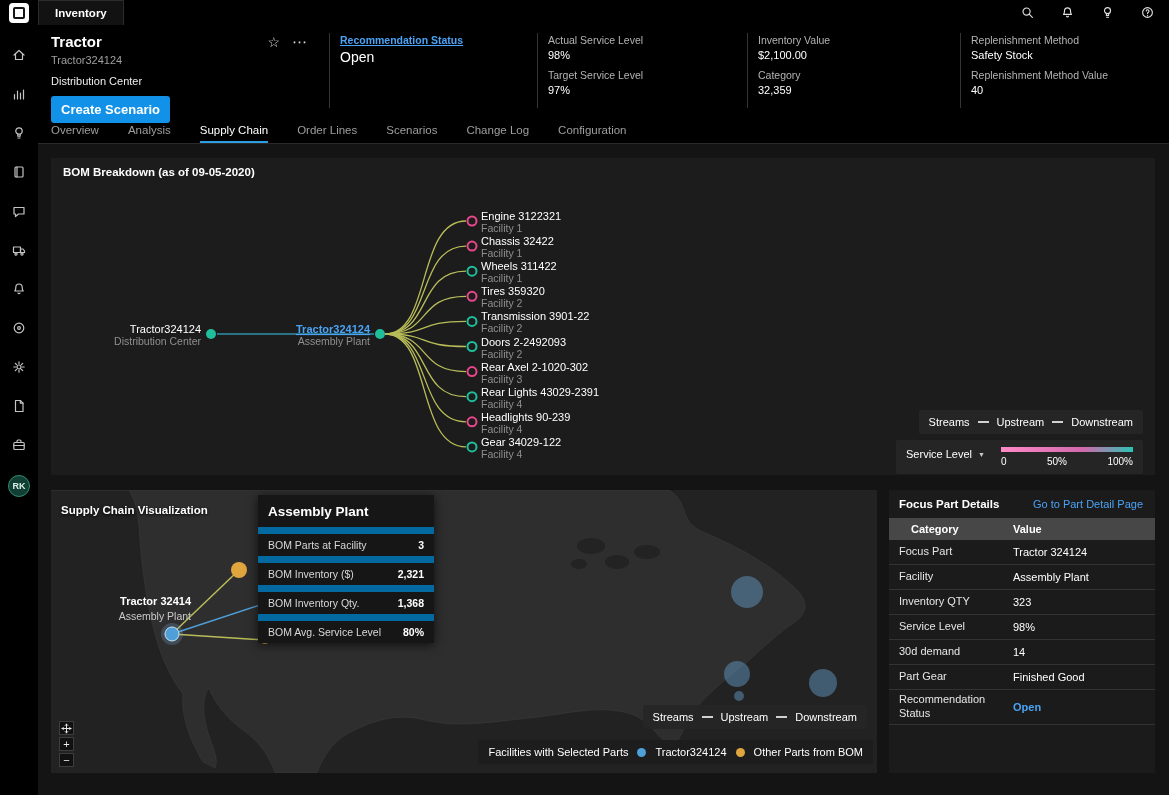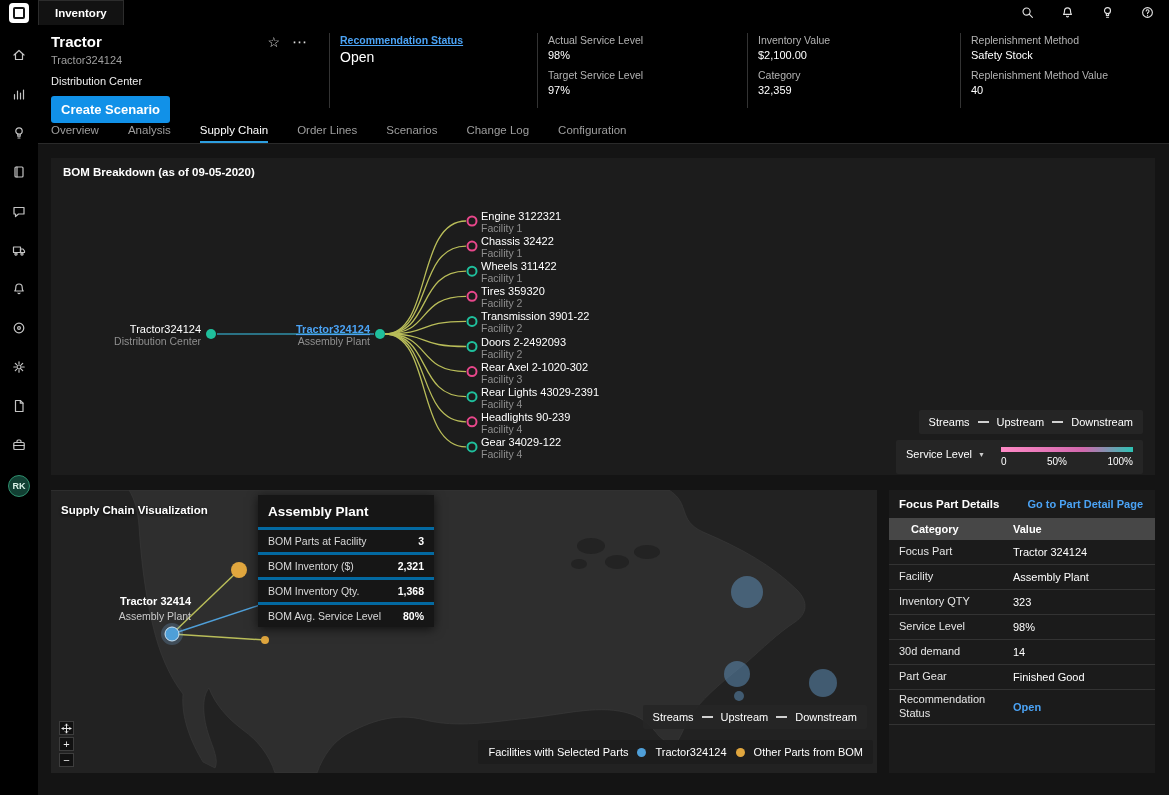--- a/index.html
+++ b/index.html
@@ -68,38 +68,38 @@
   .bottom-row{display:flex;gap:12px;margin-top:15px}
 
   
   .map-panel{position:relative;width:826px;height:283px;background:#222;overflow:hidden}
   .map-title{position:absolute;left:10px;top:14px;font-size:11.5px;font-weight:bold;z-index:3;text-shadow:0 1px 3px #000}
   .map-svg{position:absolute;inset:0;width:100%;height:100%}
   .land{fill:#2e2e2e;stroke:#3a3a3a;stroke-width:.6}
   .lake{fill:#232323}
   .map-tooltip{position:absolute;left:207px;top:5px;width:176px;background:#161616;z-index:4;box-shadow:0 2px 10px rgba(0,0,0,.65)}
   .mt-title{font-size:13.5px;font-weight:bold;padding:9px 10px 8px}
-  .mt-row{display:flex;justify-content:space-between;font-size:10.5px;padding:5px 10px;border-top:3px solid #0369a1}
+  .mt-row{display:flex;justify-content:space-between;font-size:10.5px;padding:5px 10px;border-top:7px solid #0369a1}
   .mt-label{color:#d8d8d8}
   .mt-value{font-weight:bold}
   .sel-label{position:absolute;left:40px;top:104px;width:100px;text-align:right;z-index:2;line-height:1.35}
   .sel-name{font-size:11px;font-weight:bold}
   .sel-fac{font-size:10.5px;color:#c9c9c9}
   .map-streams{position:absolute;right:10px;bottom:44px;z-index:3}
   .map-fac-legend{position:absolute;right:4px;bottom:9px;background:rgba(29,29,29,.92);padding:6px 10px;display:flex;gap:9px;font-size:11px;align-items:center;z-index:3;border-radius:2px}
   .dot{width:9px;height:9px;border-radius:50%;display:inline-block;flex:none}
   .zoom-ctrl{position:absolute;left:8px;bottom:6px;display:flex;flex-direction:column;gap:2px;z-index:3}
   .zbtn{width:15px;height:14px;background:#111;color:#eee;border:1px solid #3d3d3d;font-size:11px;line-height:11px;text-align:center;cursor:pointer;display:flex;align-items:center;justify-content:center}
   .zbtn svg{width:11px;height:11px}
 
   
   .focus-panel{position:relative;width:266px;height:283px;background:#1b1b1b;overflow:hidden}
   .focus-head{display:flex;justify-content:space-between;align-items:center;padding:8px 12px 8px 10px}
   .focus-title{font-size:11.5px;font-weight:bold}
-  .focus-link{font-size:11px;font-weight:bold;color:var(--link,#3da0f5);cursor:pointer}
+  .focus-link{font-size:11px;font-weight:normal;color:var(--link,#3da0f5);cursor:pointer}
   .ftable-head{display:flex;background:#474747;font-weight:bold;font-size:11px;height:22px;align-items:center}
   .fc-cat{width:124px;padding-left:22px}
   .fc-val{flex:1}
   .frow{display:flex;border-bottom:1px solid #333;font-size:11px;align-items:center;min-height:25px;padding:3px 0}
   .frow .fl{width:124px;padding-left:10px;color:#e6e6e6;line-height:1.25}
   .frow .fv{flex:1;color:#fff}
   .fv.link{color:var(--link,#3da0f5);font-weight:bold;cursor:pointer}
 </style>
 </head>
 <body>

